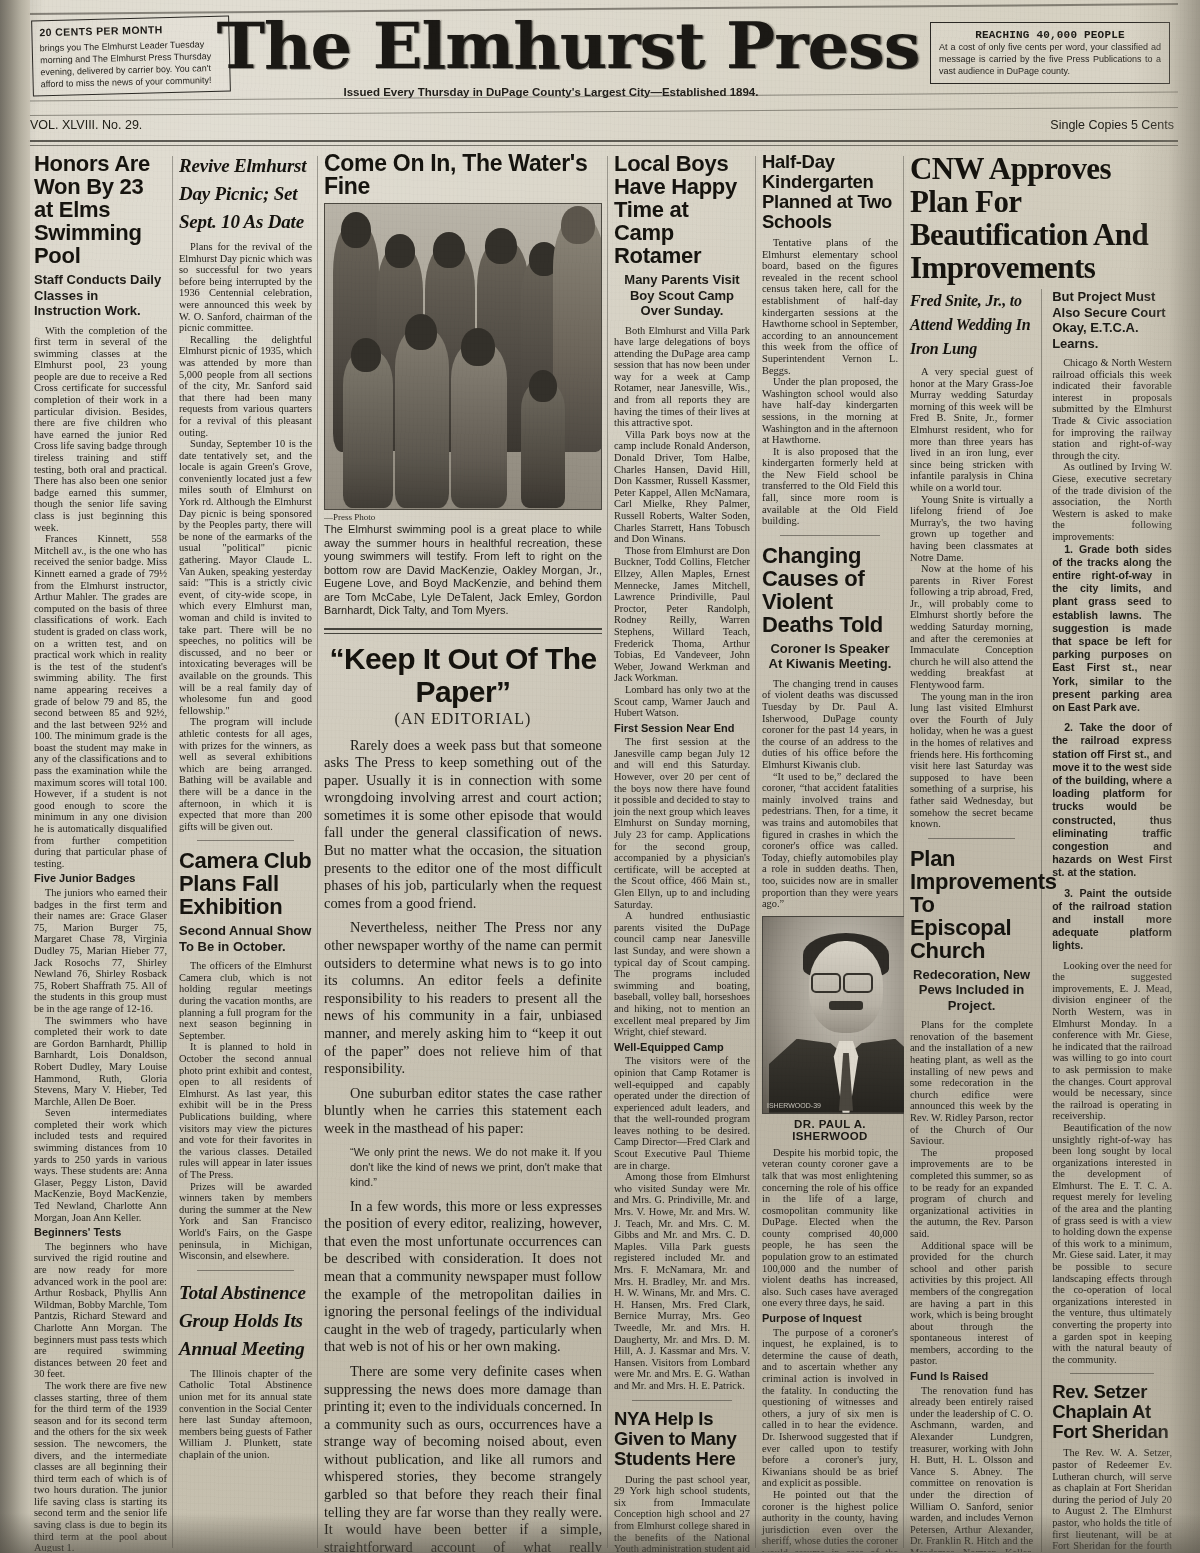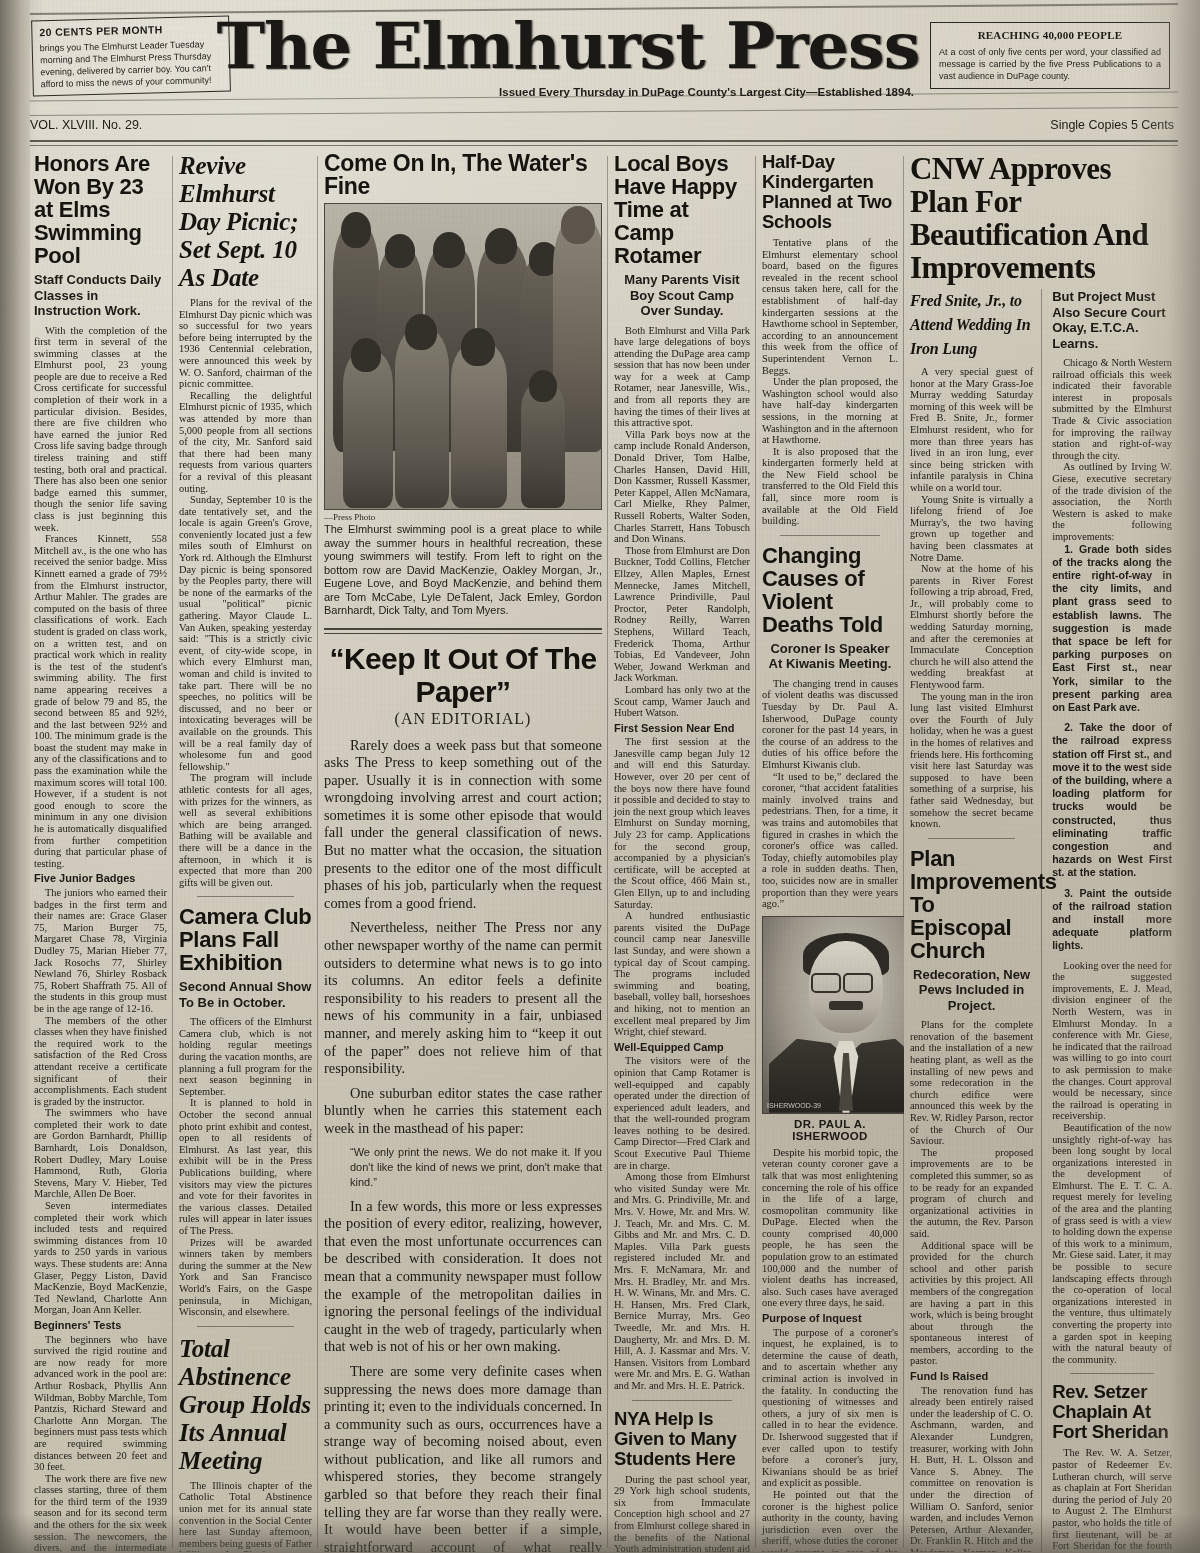--- a/index.html
+++ b/index.html
@@ -39,25 +39,25 @@
   .rule-b{position:absolute;left:0;top:96px;width:1150px;height:1.4px;background:#3c3932;opacity:.5;transform:rotate(-.45deg);}
   .rule-c{position:absolute;left:0;top:111px;width:1150px;height:1.4px;background:#3c3932;opacity:.5;transform:rotate(-.4deg);}
   .rule-d{position:absolute;left:0;top:140px;width:1150px;height:2.2px;background:#32302a;opacity:.75;}
   .rule-e{position:absolute;left:0;top:145px;width:1150px;height:1.2px;background:#32302a;opacity:.6;}
 
   .flag{position:absolute;left:190px;top:10px;width:700px;text-align:center;
         font-family:"DejaVu Serif",serif;font-weight:bold;font-size:64px;line-height:72px;
         color:#1b1915;letter-spacing:-1px;
         text-shadow:1px 1px 0 rgba(0,0,0,.35), 2px 0 1px rgba(60,55,45,.25);
         transform:scaleX(1.02);}
-  .subflag{position:absolute;left:186px;top:86px;width:700px;text-align:right;
+  .subflag{position:absolute;left:173px;top:86px;width:700px;text-align:center;
         font-family:"Liberation Sans",sans-serif;font-weight:bold;font-size:11.5px;color:#201e1a;}
 
   .reach{position:absolute;right:8px;top:22px;width:222px;border:1.5px solid #2a2824;padding:6px 8px;background:rgba(255,255,255,.08);}
-  .reach .rtitle{font-family:Liberation Serif, serif;font-weight:bold;font-size:11px;text-align:center;margin-bottom:5px;color:#1d1b17;letter-spacing:.2px;}
+  .reach .rtitle{font-family:Liberation Mono, monospace;font-weight:bold;font-size:11px;text-align:center;color:#1d1b17;letter-spacing:.2px;}
   .reach .rtext{font-family:"Liberation Sans",sans-serif;font-size:9px;line-height:12px;color:#26241f;text-align:justify;}
 
   .volline{position:absolute;left:2px;top:118px;font-family:"Liberation Sans",sans-serif;font-size:12.5px;color:#222019;}
   .dateline{position:absolute;left:0;top:118px;width:1150px;text-align:center;
         font-family:"Liberation Sans",sans-serif;font-size:12.5px;letter-spacing:.6px;color:#222019;}
   .copies{position:absolute;right:4px;top:118px;font-family:"Liberation Sans",sans-serif;font-size:12.5px;color:#222019;}
 
   
   .grid{position:absolute;left:0;top:152px;width:1150px;height:1400px;display:flex;}
   .col{position:relative;padding:0 6px;box-sizing:border-box;overflow:hidden;}
@@ -66,21 +66,21 @@
   .vrule{position:absolute;top:4px;right:0;width:1px;height:1392px;background:#4a4740;opacity:.45;}
 
   
   .hl{font-family:"Liberation Sans",sans-serif;font-weight:bold;color:#16140f;
       letter-spacing:-.3px;margin:0 0 5px 0;}
   .hl-xl{font-size:31px;line-height:33px;font-family:"Liberation Serif",serif;letter-spacing:-.6px;}
   .hl-lg{font-size:22px;line-height:23px;}
   .hl-md{font-size:18.5px;line-height:20px;}
   .hl-ital{font-family:"Liberation Serif",serif;font-style:italic;font-weight:bold;
       font-size:22px;line-height:25px;letter-spacing:-.2px;color:#16140f;margin:0 0 5px 0;}
-  .hl-ital-lg{font-size:25px;line-height:28px;}
+  .hl-ital-lg{font-size:19px;line-height:28px;}
   .deck{font-family:"Liberation Sans",sans-serif;font-weight:bold;font-size:13px;line-height:15.5px;
       color:#1d1b16;margin:0 0 6px 0;}
   .deck-c{text-align:center;}
   .sub{font-family:"Liberation Sans",sans-serif;font-weight:bold;font-size:11px;color:#1d1b16;margin:4px 0 2px;}
   .body{font-family:"Liberation Serif",serif;font-size:10.4px;line-height:11.6px;
       color:#23211b;text-align:justify;}
   .body p{margin:0 0 0 0;text-indent:11px;}
   .ed-body{font-family:"Liberation Serif",serif;font-size:14.4px;line-height:17.6px;color:#1d1b16;text-align:justify;}
   .ed-body p{margin:0 0 7px 0;text-indent:26px;}
   .ed-title{font-family:"Liberation Sans",sans-serif;font-weight:bold;font-size:30px;line-height:33px;
@@ -155,21 +155,20 @@
 
       <div class="col c1">
         <div class="vrule"></div>
         <h1 class="hl hl-lg">Honors Are Won By 23 at Elms Swimming Pool</h1>
         <div class="deck">Staff Conducts Daily Classes in Instruction Work.</div>
         <div class="body">
           <p>With the completion of the first term in several of the swimming classes at the Elmhurst pool, 23 young people are due to receive a Red Cross certificate for successful completion of their work in a particular division. Besides, there are five children who have earned the junior Red Cross life saving badge through tireless training and stiff testing, both oral and practical. There has also been one senior badge earned this summer, though the senior life saving class is just beginning this week.</p>
           <p>Frances Kinnett, 558 Mitchell av., is the one who has received the senior badge. Miss Kinnett earned a grade of 79½ from the Elmhurst instructor, Arthur Mahler. The grades are computed on the basis of three classifications of work. Each student is graded on class work, on a written test, and on practical work which in reality is the test of the student's swimming ability. The first name appearing receives a grade of below 79 and 85, the second between 85 and 92½, and the last between 92½ and 100. The minimum grade is the boast the student may make in any of the classifications and to pass the examination while the maximum scores will total 100. However, if a student is not good enough to score the minimum in any one division he is automatically disqualified from further competition during that particular phase of testing.</p>
           <div class="sub">Five Junior Badges</div>
           <p>The juniors who earned their badges in the first term and their names are: Grace Glaser 75, Marion Burger 75, Margaret Chase 78, Virginia Dudley 75, Marian Hieber 77, Jack Rosochs 77, Shirley Newland 76, Shirley Rosback 75, Robert Shaffrath 75. All of the students in this group must be in the age range of 12-16.</p>
-          <p>The members of the other classes when they have finished the required work to the satisfaction of the Red Cross attendant receive a certificate significant of their accomplishments. Each student is graded by the instructor.</p>
           <p>The swimmers who have completed their work to date are Gordon Barnhardt, Phillip Barnhardt, Lois Donaldson, Robert Dudley, Mary Louise Hammond, Ruth, Gloria Stevens, Mary V. Hieber, Ted Marchle, Allen De Boer.</p>
           <p>Seven intermediates completed their work which included tests and required swimming distances from 10 yards to 250 yards in various ways. These students are: Anna Glaser, Peggy Liston, David MacKenzie, Boyd MacKenzie, Ted Newland, Charlotte Ann Morgan, Joan Ann Keller.</p>
           <div class="sub">Beginners' Tests</div>
           <p>The beginners who have survived the rigid routine and are now ready for more advanced work in the pool are: Arthur Rosback, Phyllis Ann Wildman, Bobby Marchle, Tom Pantzis, Richard Steward and Charlotte Ann Morgan. The beginners must pass tests which are required swimming distances between 20 feet and 30 feet.</p>
           <p>The work there are five new classes starting, three of them for the third term of the 1939 season and for its second term and the others for the six week session. The newcomers, the divers, and the intermediate classes are all beginning their third term each of which is of two hours duration. The junior life saving class is starting its second term and the senior life saving class is due to begin its third term at the pool about August 1.</p>
 
         </div>
 
       </div>
 

